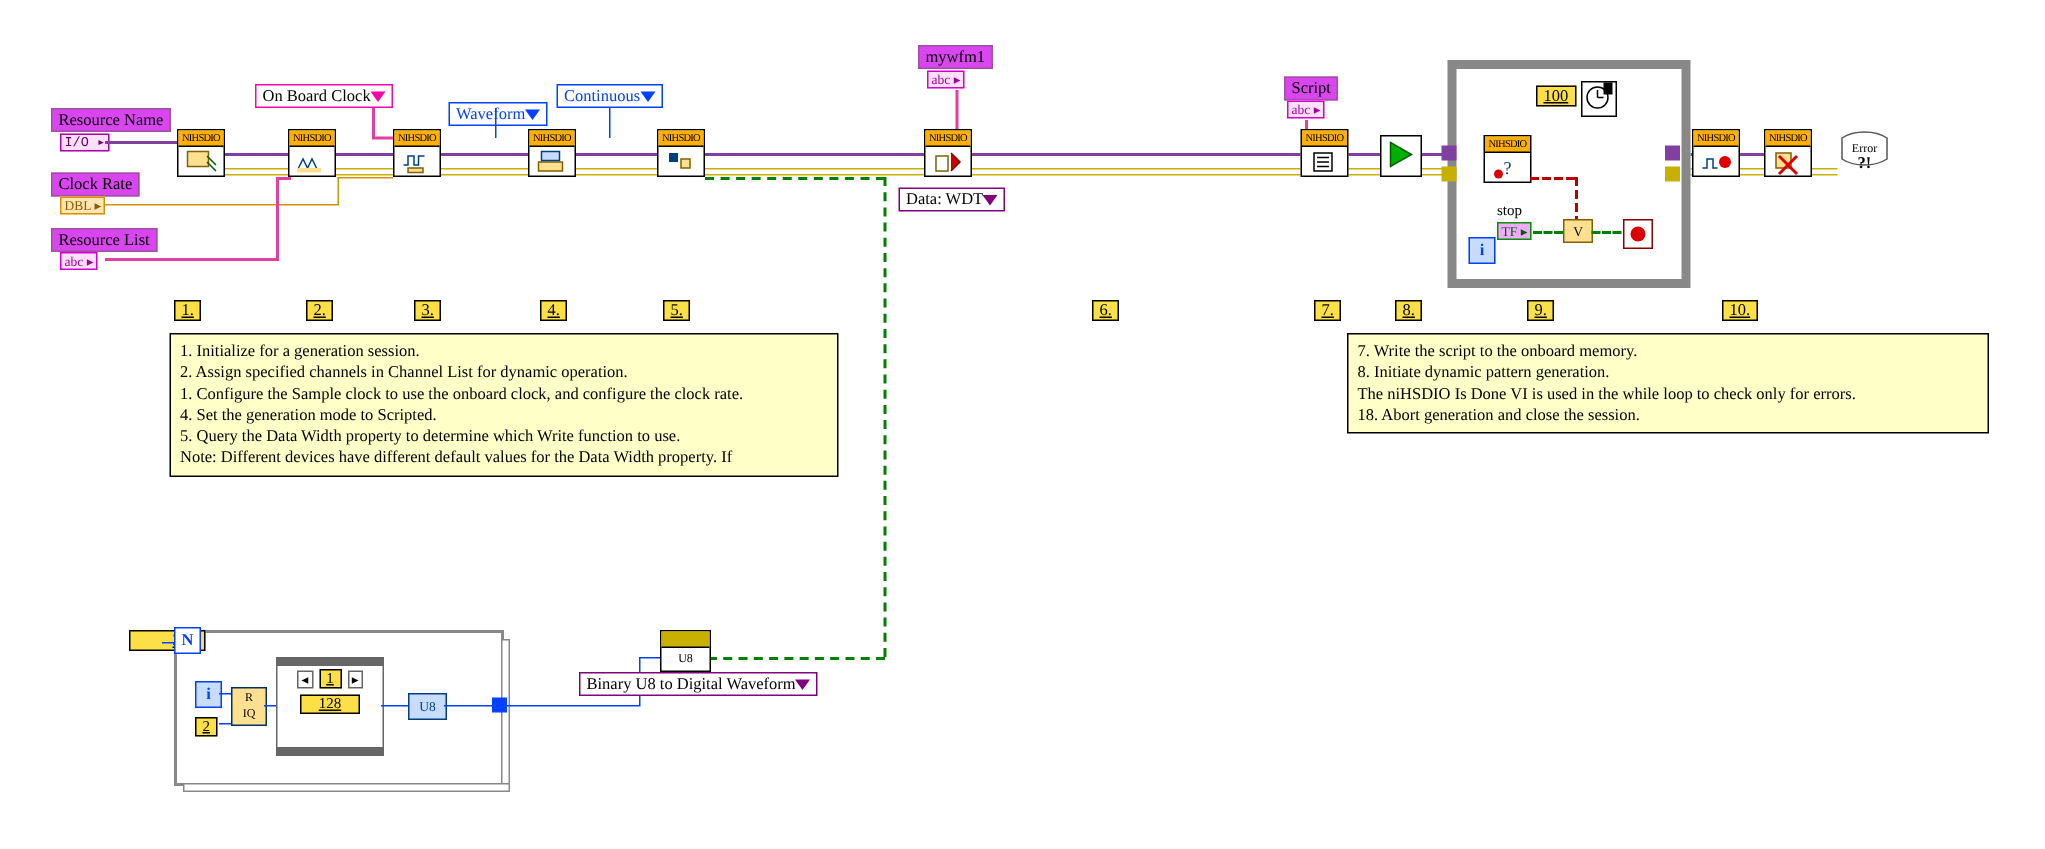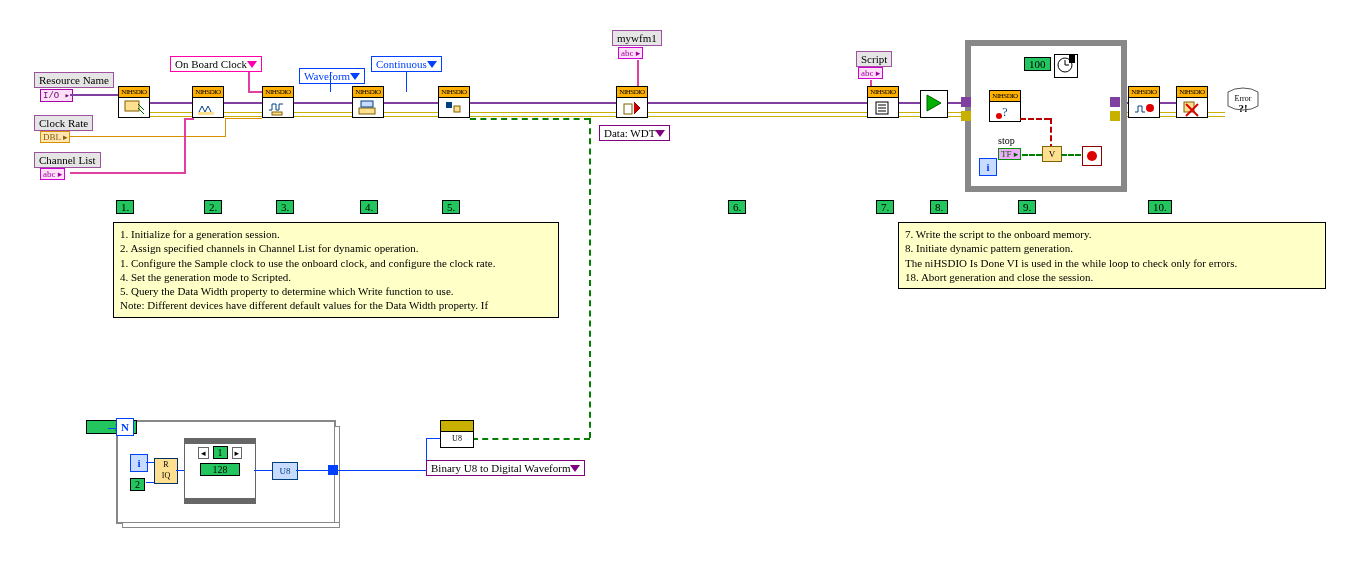--- a/index.html
+++ b/index.html
@@ -1,31 +1,31 @@
 <!DOCTYPE html>
 <html><head>
 <meta charset="utf-8">
 <style>
   body { width:1363px; height:566px; margin:0; font-family:Georgia,'Times New Roman',serif; font-size:11px; background:#fff; color:#000; position:relative; }
   .abs { position:absolute; }
-  .ctl-label { background:#e5e5e5; border:1px solid #a050a0; padding:1px 4px; font-size:11px; }
+  .ctl-label { background:#d946ef; border:1px solid #a050a0; padding:1px 4px; font-size:11px; }
   .ctl-glyph { border:1px solid #333; font-size:9px; padding:0 2px; display:inline-block; }
   .io-glyph  { border:1px solid #aa00aa; background:#fce0f8; color:#6a006a;font-family:Liberation Mono, monospace; }
   .dbl-glyph { border:1px solid #d99000; background:#ffe6b3; color:#8a5a00; }
   .abc-glyph { border:1px solid #d000d0; background:#ffe0f8; color:#a000a0; }
   .tf-glyph  { border:1px solid #009000; background:#f0abfc; color:#006000; }
   .ring { background:#fff; border:1px solid; padding:1px 4px; font-size:11px; display:flex; align-items:center; gap:0;}
   .ring-blue { border-color:#0040ff; color:#0040ff;}
   .ring-pink { border-color:#ff00aa; color:#000;}
   .ring-purp { border-color:#800080; color:#000;align-items:center;}
   .tri { width:0; height:0; border-left:5px solid transparent; border-right:5px solid transparent; border-top:7px solid currentColor; }
   .node { width:30px; height:30px; border:1px solid #000; background:#fff; display:flex; flex-direction:column; align-items:center; justify-content:flex-start; }
   .node-hdr { width:100%; height:10px; background:#ffb000; border-bottom:1px solid #000; font-size:7px; text-align:center; line-height:10px; letter-spacing:-0.5px;}
   .node-body { flex:1; width:100%; display:flex; align-items:center; justify-content:center;}
-  .num-lbl { border:1px solid #000; padding:0 4px; background:#22c55e; font-size:11px;}
+  .num-lbl { border:1px solid #000; padding:0 4px; background:#fde047; font-size:11px;text-decoration:underline;}
   .txtbox { background:#ffffc8; border:1px solid #000; padding:4px 6px; font-size:11px; line-height:1.3;}
   .while { border:6px solid #888; background:#fff; }
   .forloop { border:2px solid #888; background:#fff;}
   .wire-pink-h { height:2px; background:#e040a0;}
   .wire-pink-v { width:2px;  background:#e040a0;}
   .wire-orng-h { height:1px; background:#d99000;}
   .wire-orng-v { width:1px;  background:#d99000;}
   .wire-pur-h  { height:2px; background:#8040a0;}
   .wire-yel-h  { height:3px; border-top:1px solid #c8b000; border-bottom:1px solid #c8b000;}
   .wire-grn-h  { height:0; border-top:2px dashed #008000;}
@@ -48,21 +48,21 @@
 <div class="abs wire-pur-h" style="left:150px; top:102px; width:820px;"></div>
 <div class="abs wire-yel-h" style="left:150px; top:112px; width:1075px;"></div>
 <div class="abs wire-pur-h" style="left:1100px; top:102px; width:80px;"></div>
 
 <div class="abs ctl-label" style="left:34px; top:72px;text-align:center;"><span>Resource Name</span></div>
 <div class="abs ctl-glyph io-glyph" style="left:40px; top:89px;"><span>I/O</span> ▸</div>
 
 <div class="abs ctl-label" style="left:34px; top:115px;"><span>Clock Rate</span></div>
 <div class="abs ctl-glyph dbl-glyph" style="left:40px; top:131px;"><span>DBL</span> ▸</div>
 
-<div class="abs ctl-label" style="left:34px; top:152px;"><span>Channel List</span></div>
+<div class="abs ctl-label" style="left:34px; top:152px;"><span>Resource List</span></div>
 <div class="abs ctl-glyph abc-glyph" style="left:40px; top:168px;"><span>abc</span> ▸</div>
 
 <div class="abs wire-pur-h" style="left:70px; top:94px; width:48px;"></div>
 <div class="abs wire-orng-h" style="left:70px; top:136px; width:156px;"></div>
 <div class="abs wire-orng-v" style="left:225px; top:118px; height:18px;"></div>
 <div class="abs wire-orng-h" style="left:225px; top:118px; width:37px;"></div>
 <div class="abs wire-pink-h" style="left:70px; top:172px; width:114px;"></div>
 <div class="abs wire-pink-v" style="left:184px; top:118px; height:56px;"></div>
 <div class="abs wire-pink-h" style="left:184px; top:118px; width:10px;"></div>
 
@@ -302,16 +302,16 @@
 <div class="abs" style="left:328px; top:465px; width:10px; height:10px; background:#0040ff;"></div>
 <div class="abs wire-blu-h" style="left:296px; top:470px; width:34px;"></div>
 
 <div class="abs" style="left:440px; top:420px; width:32px; height:26px; border:1px solid #000; background:#fff;">
   <div style="height:10px;background:#c8b000;border-bottom:1px solid #000;"></div>
   <div style="text-align:center;font-size:8px;line-height:14px;">U8</div>
 </div>
 <div class="abs wire-blu-h" style="left:338px; top:470px; width:88px;"></div>
 <div class="abs wire-blu-v" style="left:426px; top:438px; height:33px;"></div>
 <div class="abs wire-blu-h" style="left:426px; top:438px; width:14px;"></div>
-<div class="abs ring ring-purp" style="left:386px; top:460px;margin-left:40px;">
+<div class="abs ring ring-purp" style="left:386px; top:448px;">
     <span>Binary U8 to Digital Waveform</span>
     <span class="tri" style="color:#800080;"></span>
   </div>
 
 </body></html>

